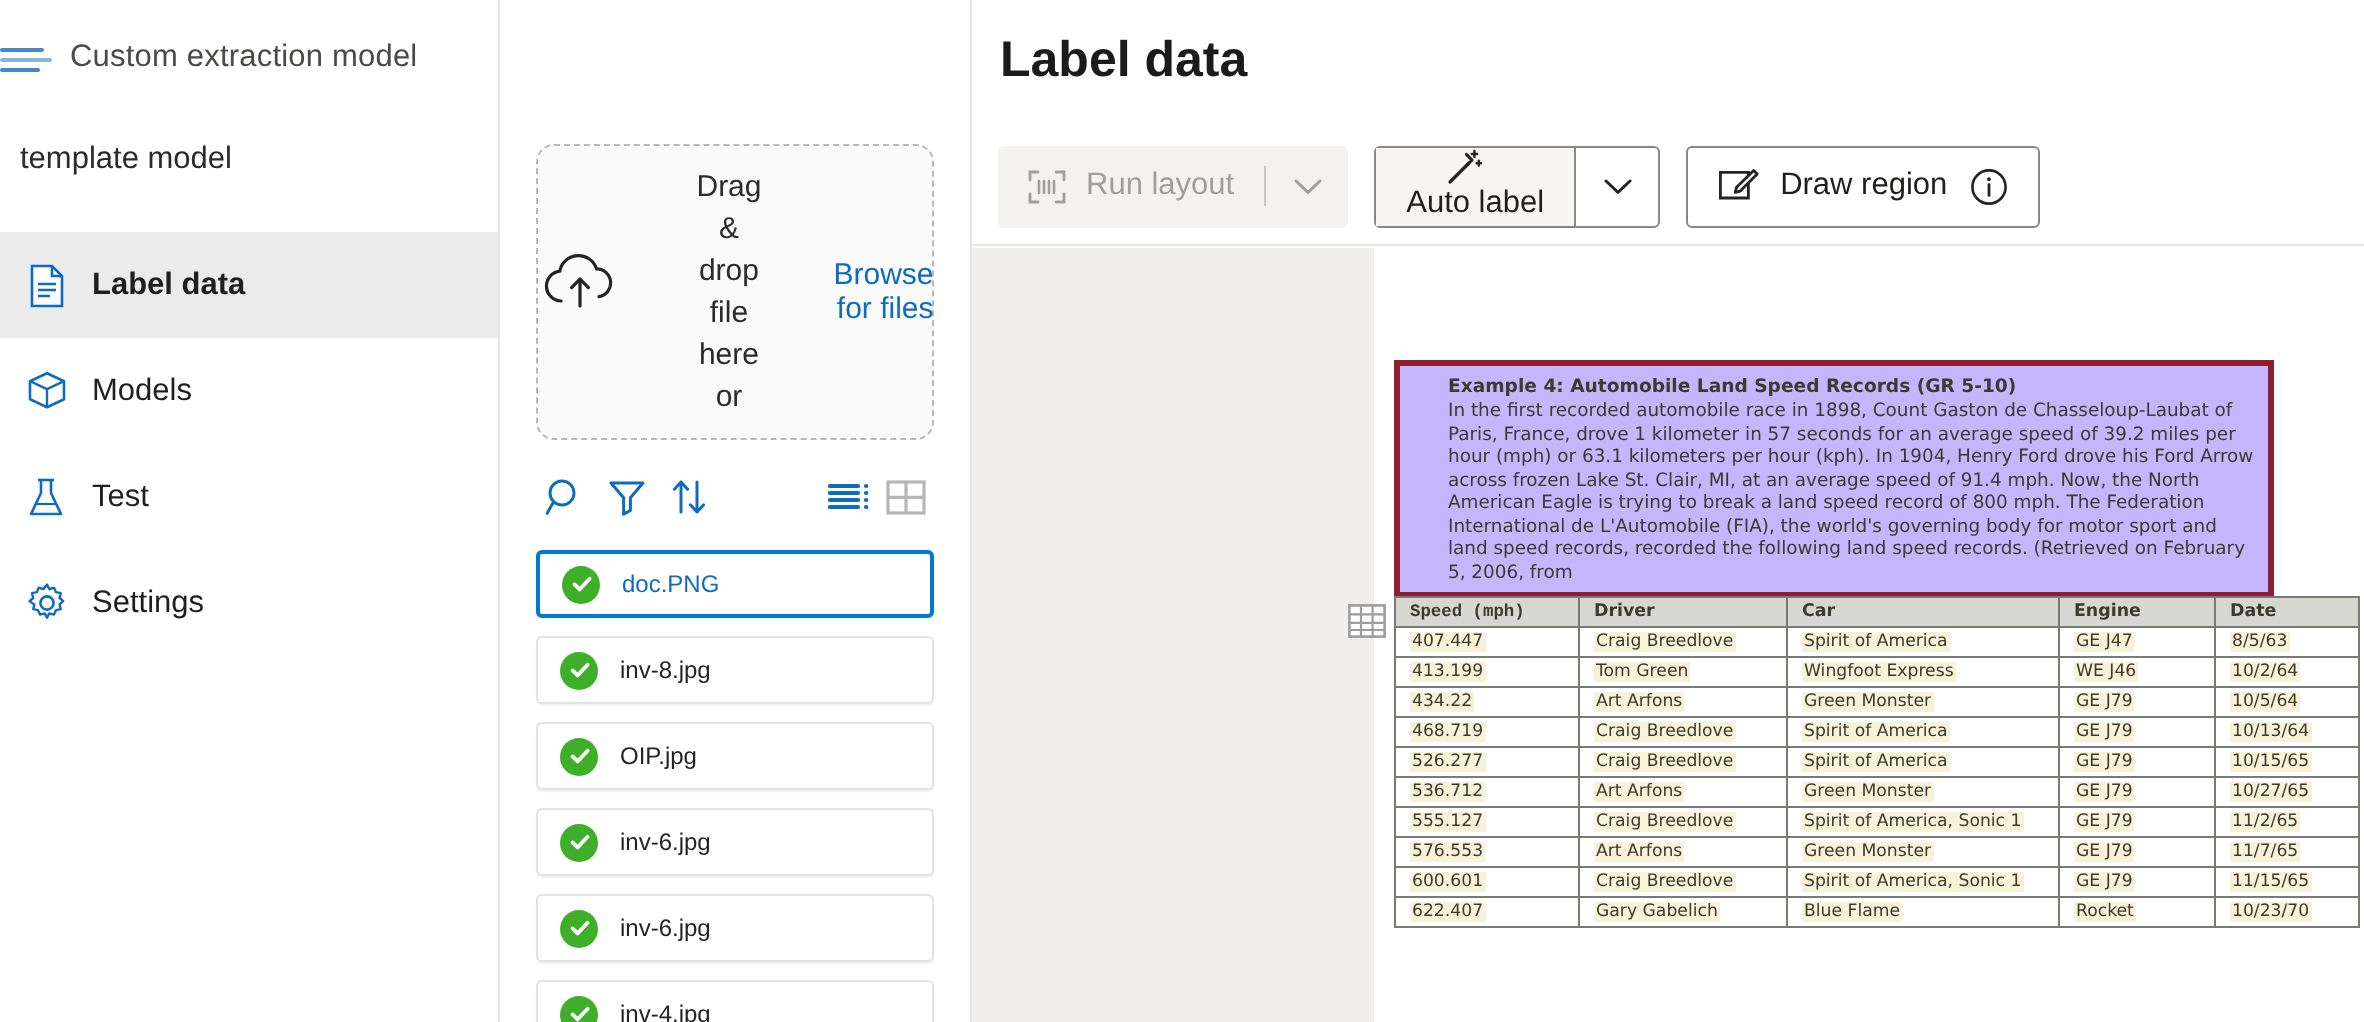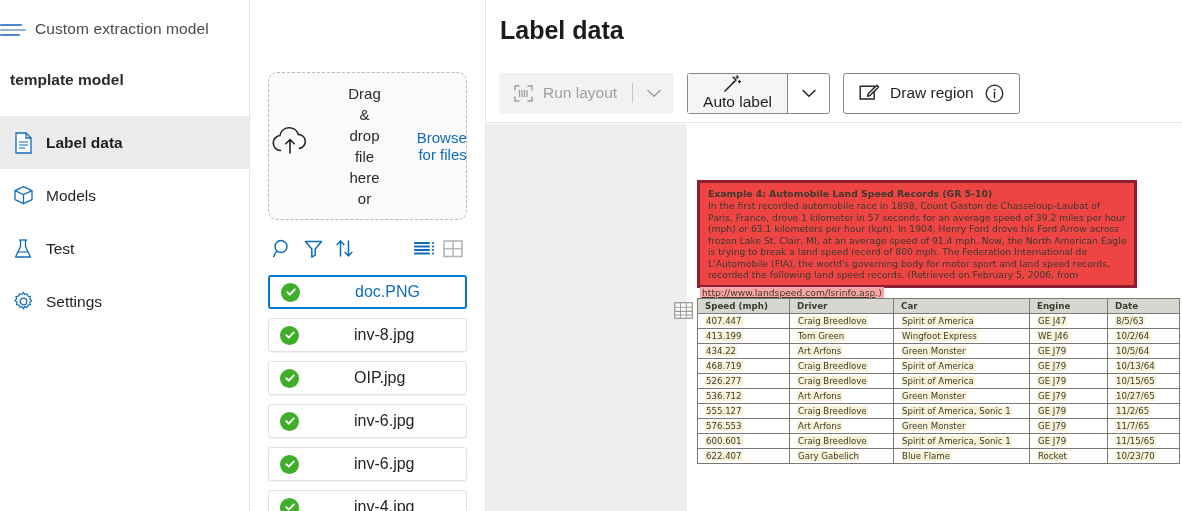--- a/index.html
+++ b/index.html
@@ -20,21 +20,21 @@
   }
   .brandrow{display:flex;align-items:center;height:58px;padding-left:2px;}
   .hamburger{width:26px;height:16px;margin-left:-2px;margin-right:9px;position:relative;flex:0 0 26px;}
   .hamburger i{position:absolute;left:0;height:2px;background:#4a86c8;border-radius:1px;}
   .hamburger i:nth-child(1){top:3px;width:22px;}
   .hamburger i:nth-child(2){top:8px;width:26px;background:#8fb4d9;}
   .hamburger i:nth-child(3){top:13px;width:20px;}
   .brandtext{font-size:15.5px;color:#4a4a48;letter-spacing:.1px;}
 
   .modelname{
-    font-size:15.5px;font-weight:700;color:#2b2b2b;
+    font-size:15.5px;font-weight:400;color:#2b2b2b;
     padding:0 0 0 10px;height:44px;display:flex;align-items:center;
   }
 
   .navlist{margin-top:14px;}
   .navitem{
     height:53px;display:flex;align-items:center;
     padding-left:10px;cursor:pointer;box-sizing:border-box;
   }
   .navitem.active{background:#ebebeb;}
   .navicon{width:26px;height:26px;flex:0 0 26px;margin-right:10px;display:flex;align-items:center;justify-content:center;}
@@ -67,21 +67,21 @@
     height:34px;margin-bottom:9px;border:1px solid #e2e2e2;border-radius:3px;
     background:#fff;display:flex;align-items:center;padding-left:11px;
     box-sizing:border-box;cursor:pointer;
     box-shadow:0 1px 1px rgba(0,0,0,.06);
   }
   .fileitem.selected{border:2px solid #0078d4;box-shadow:none;}
   .check{
     width:19px;height:19px;border-radius:50%;background:#3fae29;
     flex:0 0 19px;margin-right:11px;display:flex;align-items:center;justify-content:center;
   }
-  .filename{font-size:16px;color:#242424;white-space:nowrap;margin-left:44px;}
+  .filename{font-size:12px;color:#242424;white-space:nowrap;}
   .fileitem.selected .filename{color:#0f6cbd;}
 
   
   .main{flex:1;height:511px;position:relative;background:#ffffff;overflow:hidden;}
   .pagetitle{
     position:absolute;left:14px;top:16px;font-size:25px;font-weight:600;color:#1b1b1b;
   }
   .toolbar{
     position:absolute;left:0;top:64px;right:0;height:59px;
     border-bottom:1px solid #e6e6e6;display:flex;align-items:center;padding-left:13px;
@@ -105,22 +105,22 @@
   .canvas{
     position:absolute;left:0;top:124px;right:0;bottom:0;background:#f0efee;overflow:hidden;
   }
   .docpage{
     position:absolute;left:201px;top:0;width:666px;min-height:400px;background:#ffffff;
   }
 
   
   .para-wrap{position:absolute;left:10px;top:56px;width:440px;}
   .para{
-    border:3px solid #8d1f32;background:#ef4444;
-    padding:5px 7px 4px 8px;box-sizing:border-box;
+    border:3px solid #8d1f32;background:#c4b5fd;
+    padding:5px 7px 4px 24px;box-sizing:border-box;
   }
   .para b{display:block;font-size:9.3px;color:#3d3a2e;margin-bottom:1px;
     font-family:"DejaVu Sans", sans-serif;font-weight:700;}
   .para p{margin:0;font-size:9.2px;line-height:11.55px;color:#3d3a2e;
     font-family:"DejaVu Sans", sans-serif;}
   .para-tail{
     position:absolute;left:3px;top:100%;margin-top:-1px;background:#fca5a5;
     font-size:9.2px;color:#3d3a2e;font-family:"DejaVu Sans", sans-serif;
     padding:0 2px;white-space:nowrap;
   }
@@ -128,21 +128,21 @@
 
   .tbl-wrap{position:absolute;left:10px;top:174px;}
   .tbl-icon{position:absolute;left:-23px;top:4px;}
   table.lsr{border-collapse:collapse;font-family:"DejaVu Sans", sans-serif;}
   table.lsr th, table.lsr td{
     border:1px solid #7a7a74;padding:2px 6px 2px 7px;
     font-size:8.6px;color:#3d3a2e;text-align:left;white-space:nowrap;
   }
   table.lsr th{background:#d7d7d1;font-weight:700;font-size:8.7px;}
   table.lsr td span{background:#f8f3d8;padding:0 1px;}
-  .c-speed{width:78px;}
+  .c-speed{width:78px;font-family:Liberation Mono, monospace;}
   .c-driver{width:90px;}
   .c-car{width:122px;}
   .c-engine{width:64px;}
   .c-date{width:58px;}
 
   svg{display:block;}
 </style>
 </head>
 <body>
 

